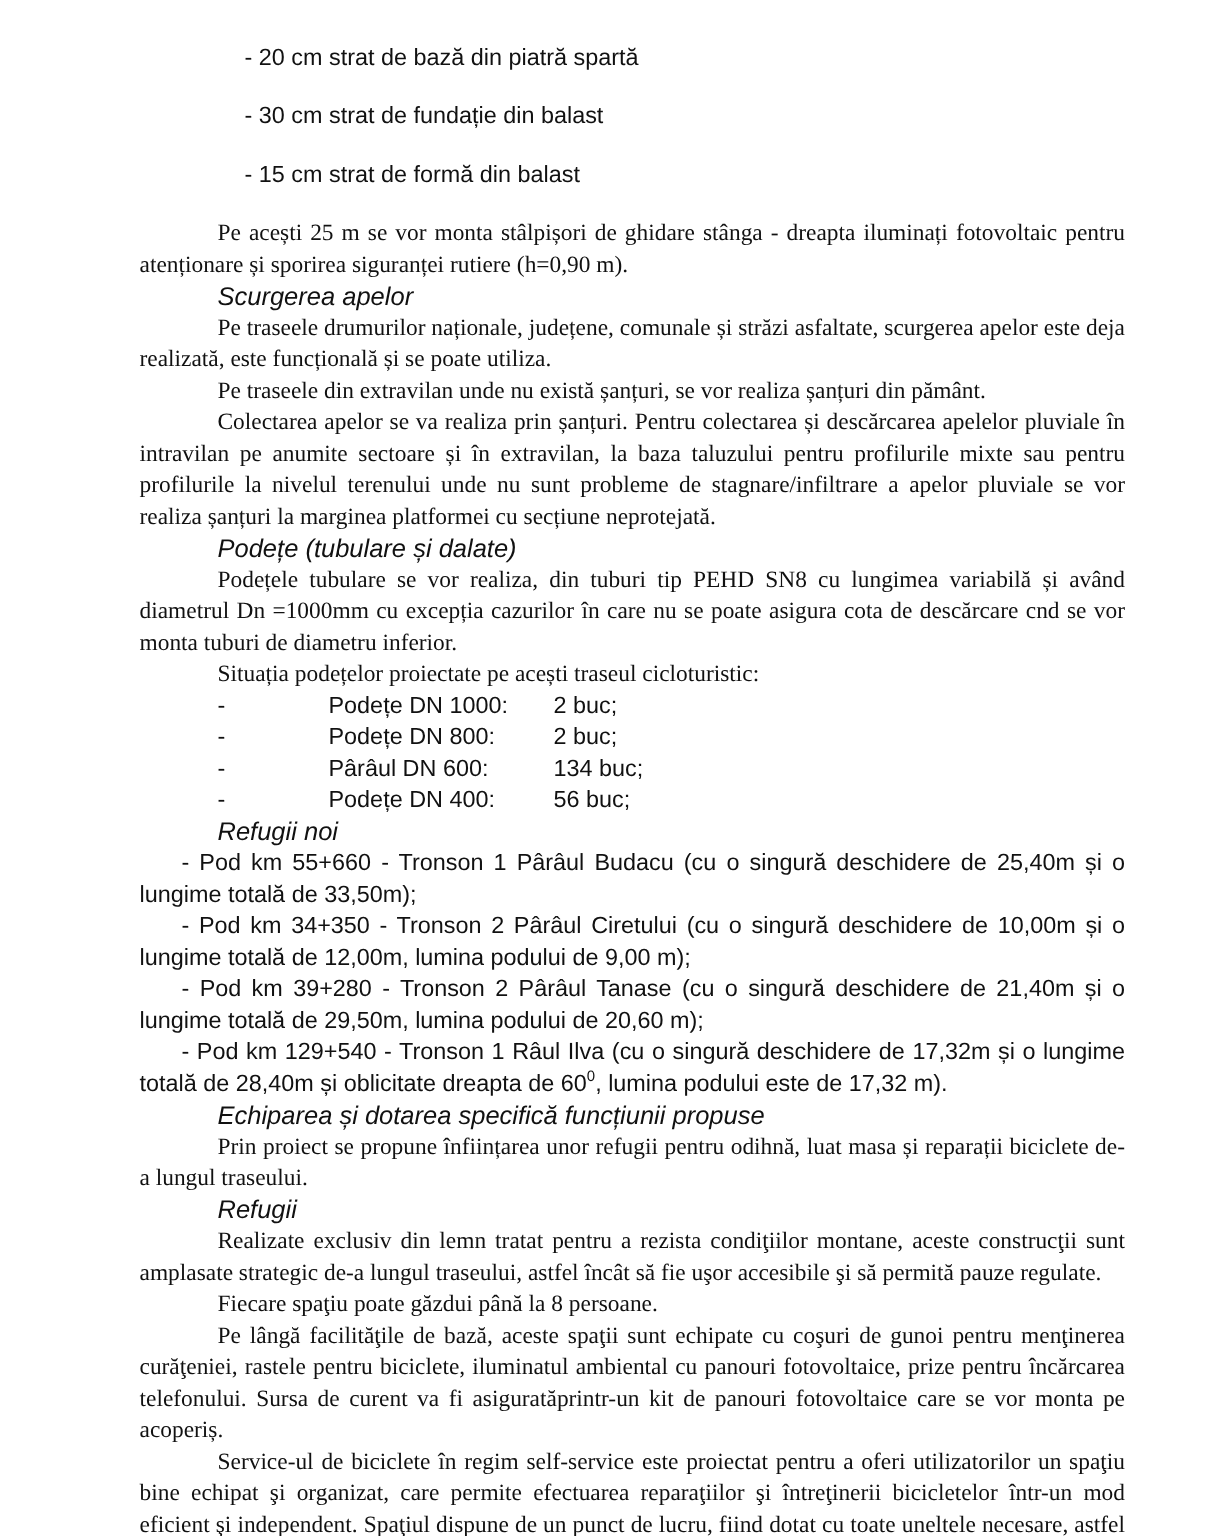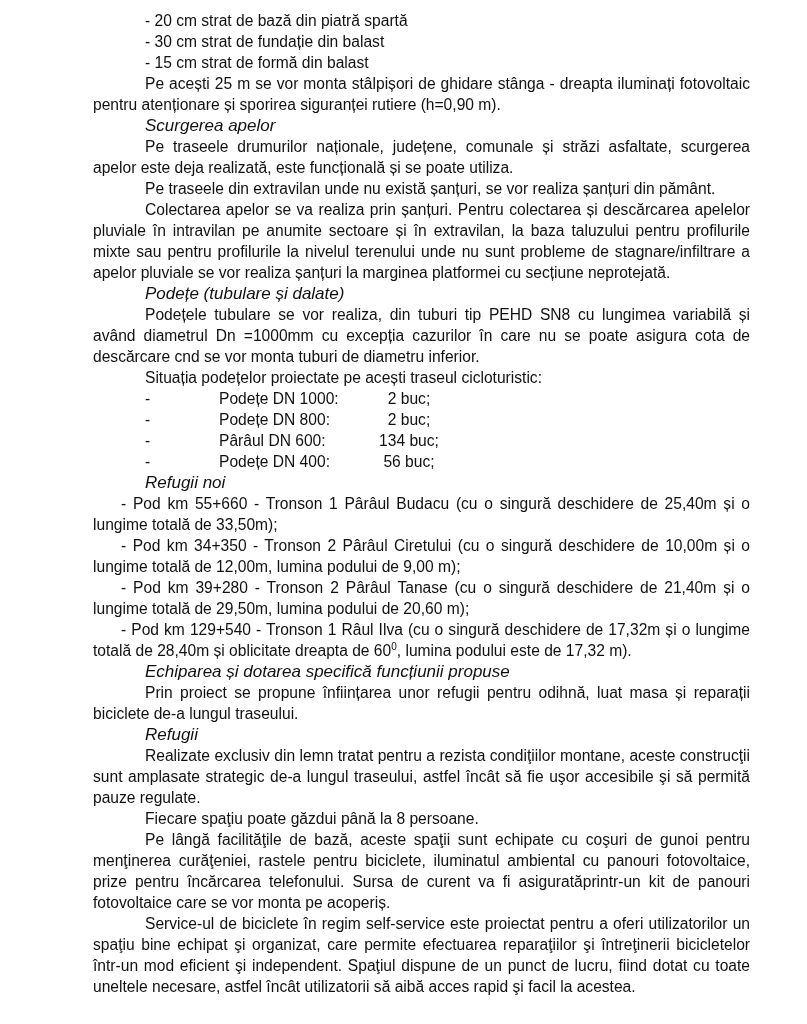--- a/index.html
+++ b/index.html
@@ -3,27 +3,27 @@
 <meta charset="utf-8">
 <style>
   html, body { margin: 0; padding: 0; background: #ffffff; }
   body { width: 807px; height: 1024px; overflow: hidden; position: relative; }
   .page {
     position: absolute; left: 93px; top: 10px; width: 657px;
     font-family: "Liberation Sans", sans-serif;
     font-size: 15.6px; line-height: 21px; color: #111111;
     font-stretch: condensed;
   }
-  .p { margin: 0; text-align: justify; text-indent: 52px; }
-  .li { margin: 0; padding-left: 52px; }
+  .p { margin: 0; text-align: justify; text-indent: 52px; font-family: Liberation Serif, serif; }
+  .li { margin: 18px; padding-left: 52px; }
   .h { margin: 0; padding-left: 52px; font-style: italic; font-size: 17px; }
   .pod-row { margin: 0; padding-left: 52px; display: flex; }
   .pod-row .dash { width: 38px; }
   .pod-row .name { width: 150px; margin-left: 36px; }
-  .pod-row .qty { width: 80px; text-align: center; }
+  .pod-row .qty { width: 80px; text-align: left; }
   .bridge { margin: 0; text-align: justify; text-indent: 28px; }
   sup { font-size: 10px; line-height: 0; }
 </style>
 </head>
 <body>
 
 <div class="page">
   <p class="li">- 20 cm strat de bază din piatră spartă</p>
   <p class="li">- 30 cm strat de fundație din balast</p>
   <p class="li">- 15 cm strat de formă din balast</p>

